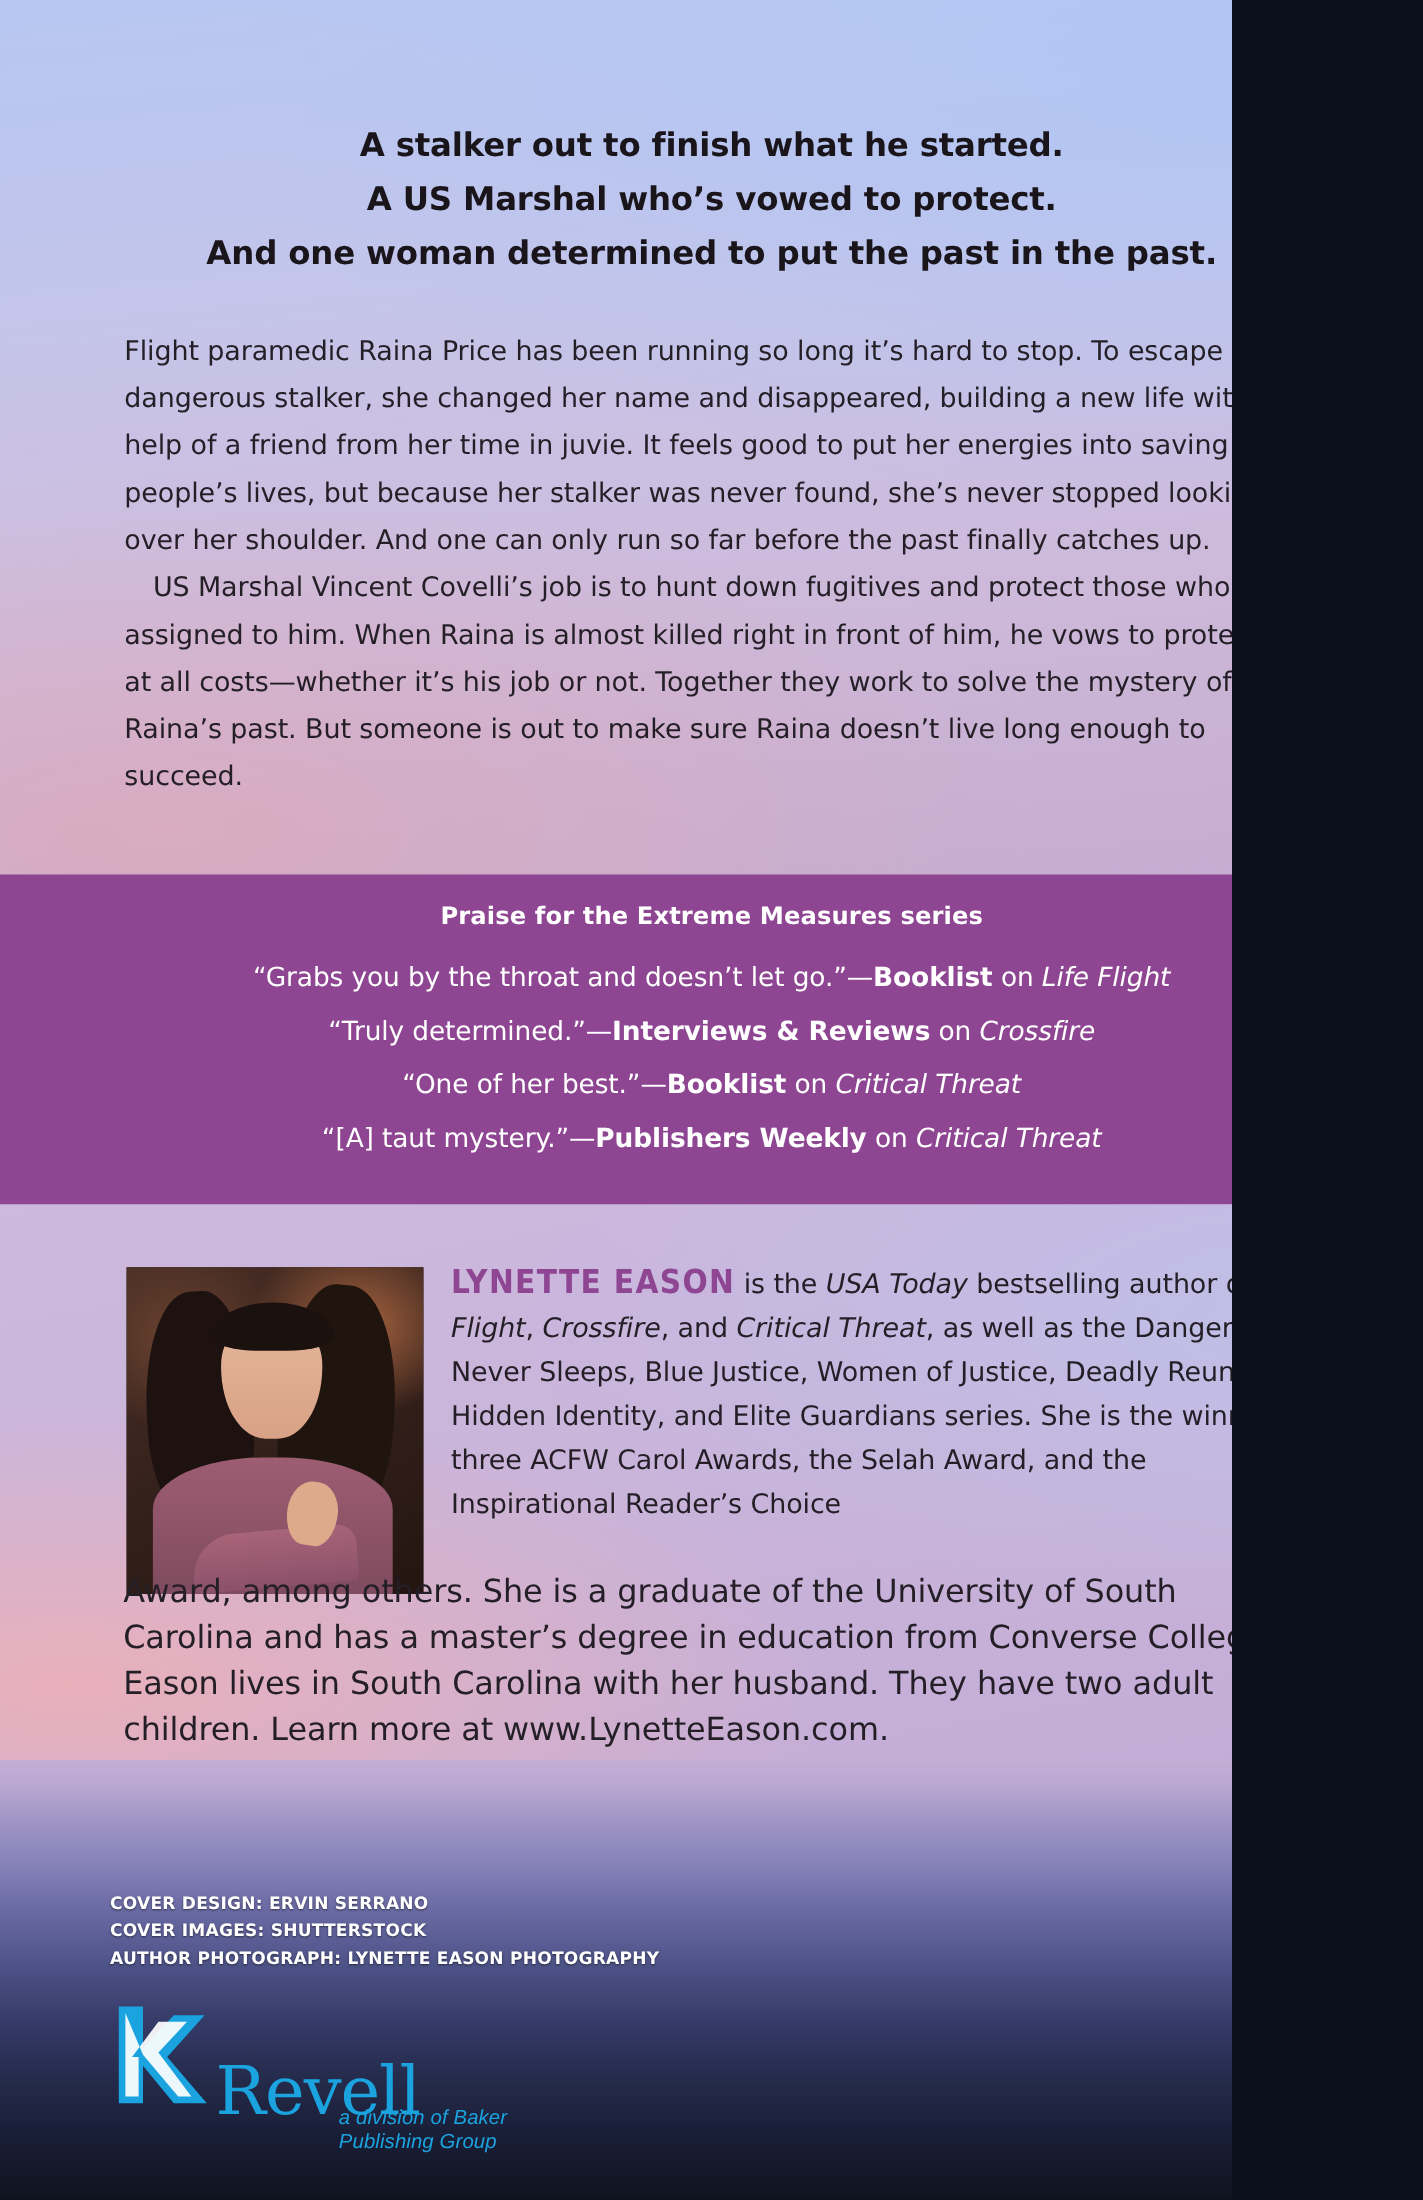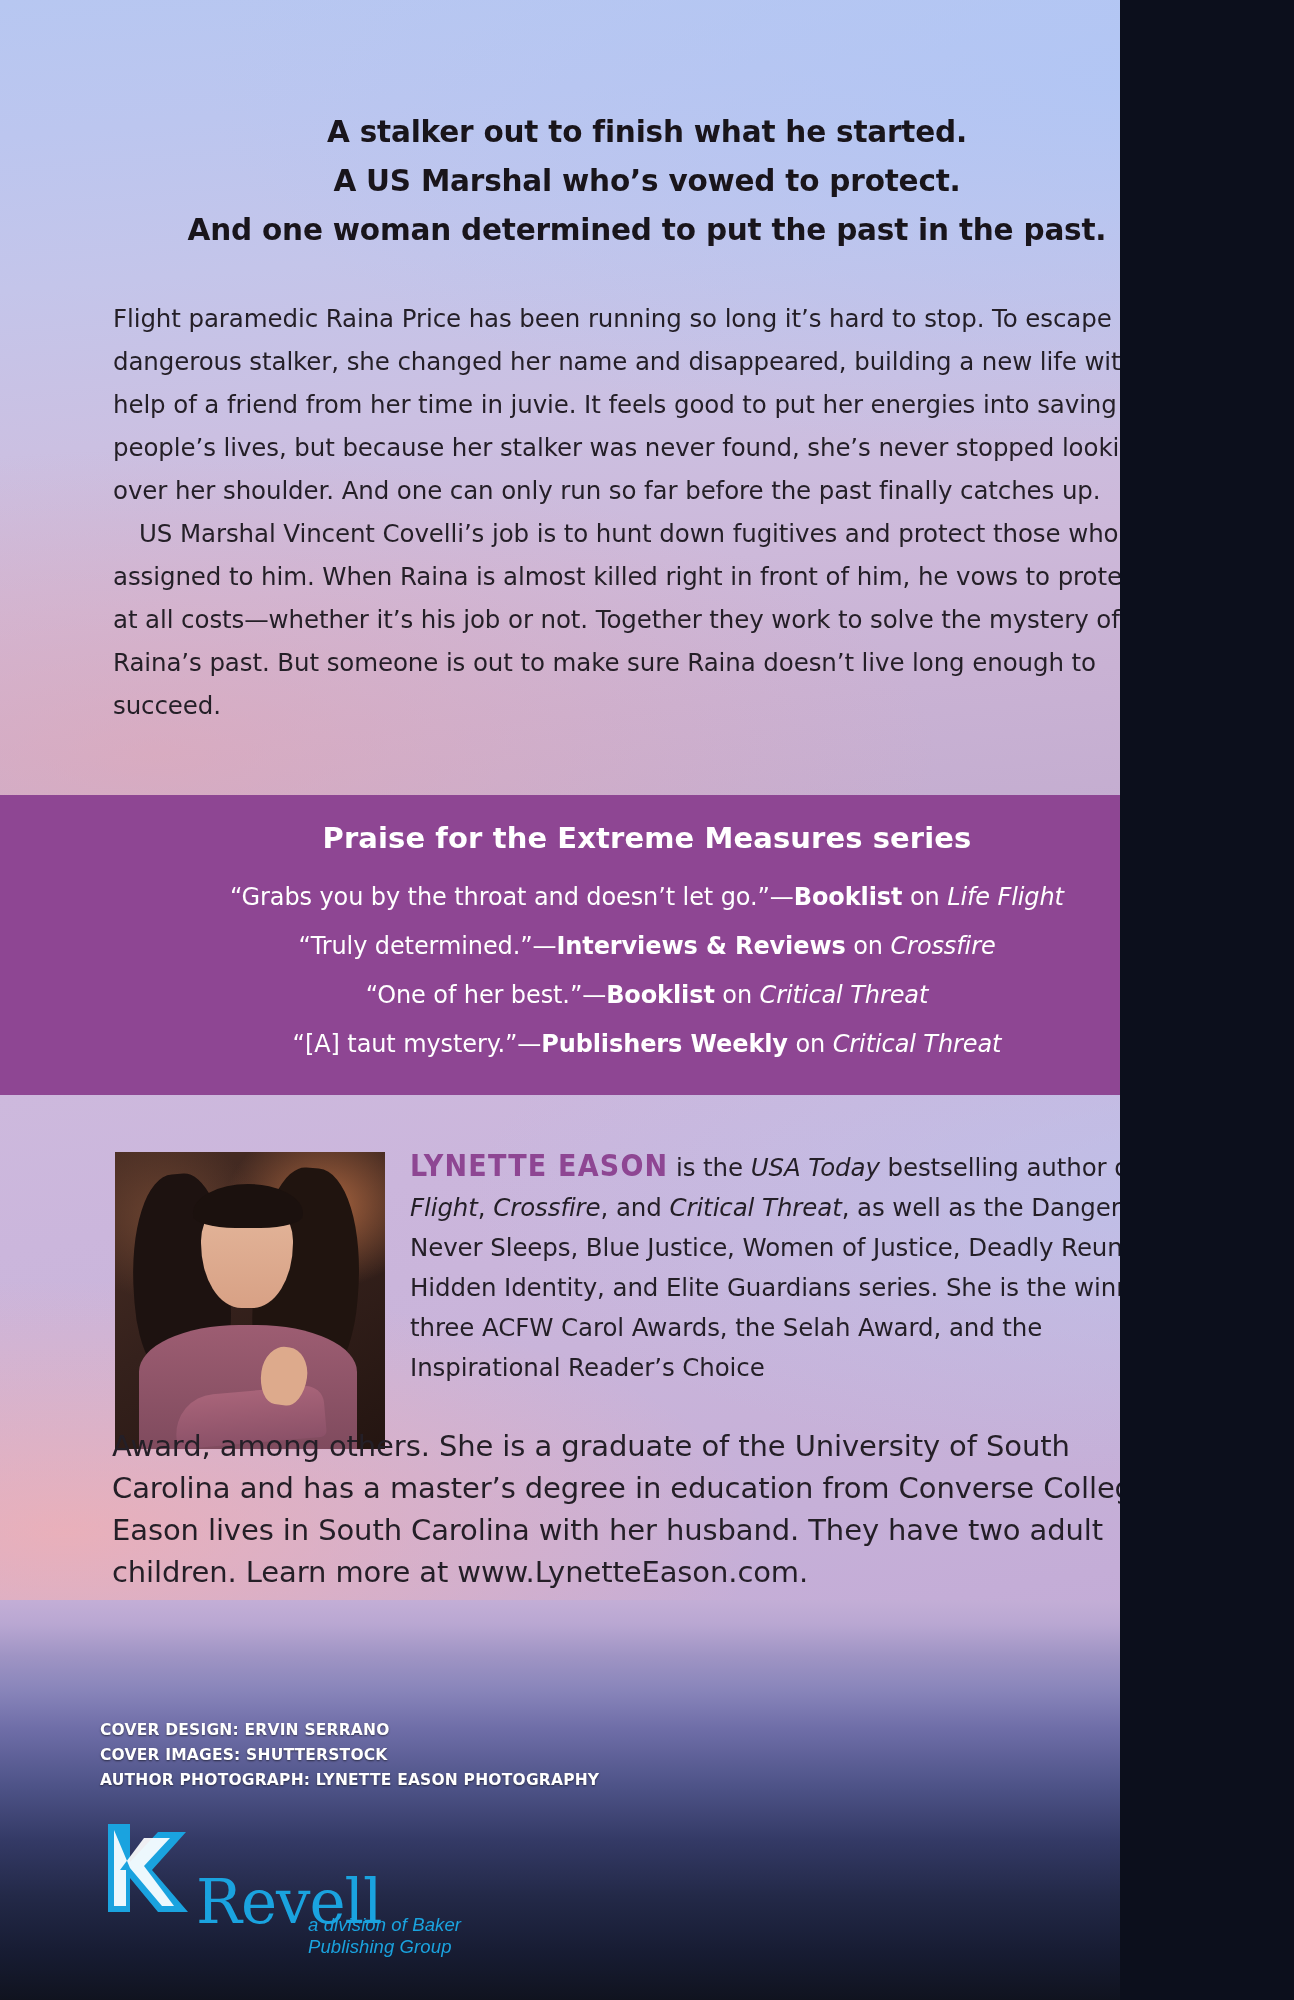--- a/index.html
+++ b/index.html
@@ -66,21 +66,21 @@
   
   .praise {
     position: absolute;
     top: 795px; left: 0; width: 1294px; height: 300px;
     background: #8e4693;
     color: #ffffff;
     text-align: center;
     padding-top: 26px;
   }
   .praise-title {
-    font-size: 29px;
+    font-size: 22px;
     font-weight: bold;
     letter-spacing: 0.1px;
     margin-bottom: 18px;
   }
   .praise-line {
     font-size: 24px;
     line-height: 49px;
     letter-spacing: -0.1px;
   }
   .praise-line .src { font-weight: bold; }

